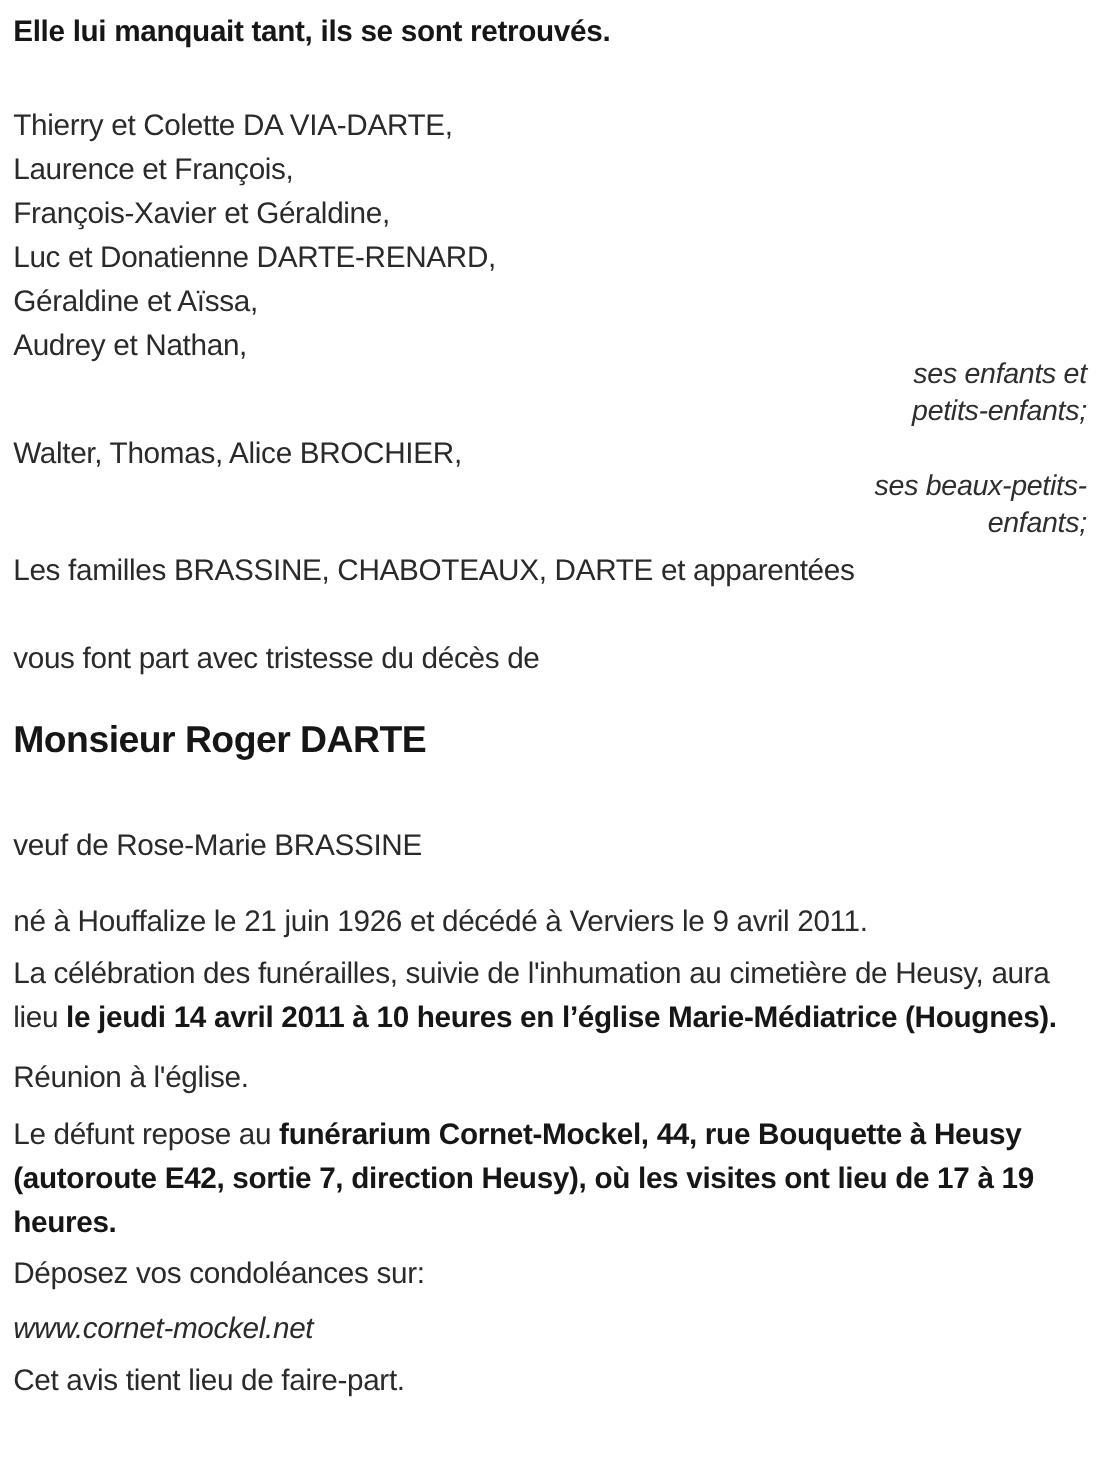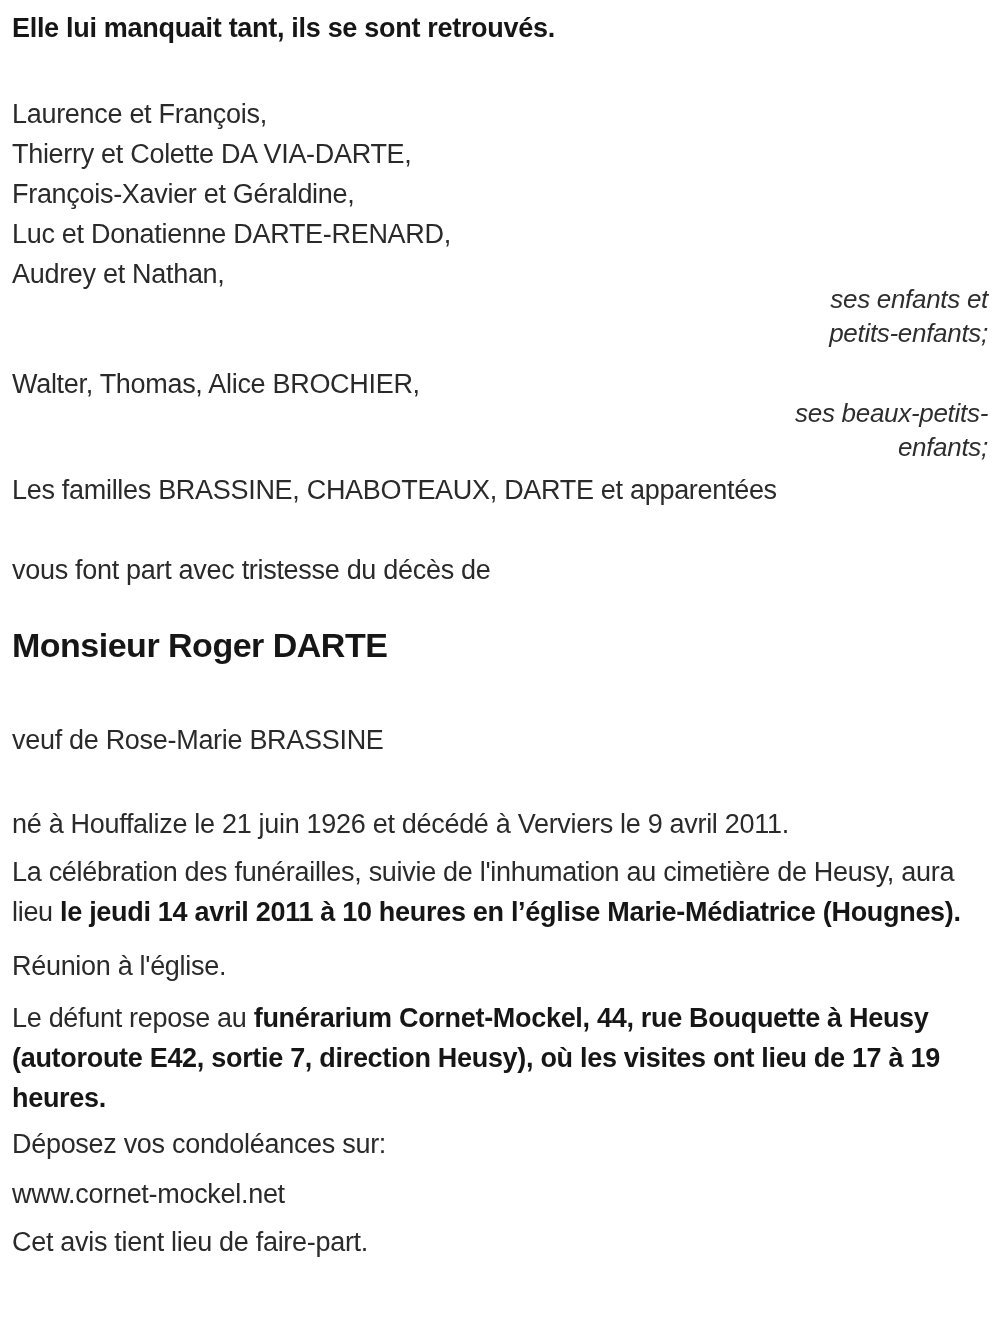--- a/index.html
+++ b/index.html
@@ -36,53 +36,54 @@
     text-align: right;
     font-style: italic;
     font-size: 26px;
     line-height: 34px;
     color: #2e2e2e;
   }
   .relation span { display: block; }
   .relation.children-rel { margin: -12px 0 0 0; font-style: italic; }
   .relation.step-rel { margin: -8px 0 0 0; }
 
-  .step-grandchildren { margin: 14px 0 0 0; }
+  .step-grandchildren { margin: 2px 0 0 0; }
   .families { margin: 6px 0 0 0; }
   .announcement { margin: 40px 0 0 0; }
 
   h1.deceased {
     font-size: 34px;
     line-height: 46px;
     font-weight: 700;
     letter-spacing: -0.5px;
     margin: 32px 0 0 0;
   }
 
   .widower { margin: 52px 0 0 0; }
-  .birth-death { margin: 44px 0 0 0; }
+  .birth-death { margin: 29px 0 0 0; }
   .funeral { margin: 8px 0 0 0; }
   .meeting { margin: 14px 0 12px 0; }
   .repose { margin: 12px 0 0 0; }
   .condolences { margin: 6px 0 0 0; }
-  .website { margin: 10px 0 0 0; }
+  .website { margin: 10px 0 0 0; font-style: italic; }
   .footer-line { margin: 8px 0 0 0; }
 </style>
 </head>
 <body>
 
 <main class="notice">
 
   <p class="epitaph">Elle lui manquait tant, ils se sont retrouvés.</p>
 
   <div class="names">
+    <span class="name-line">Thierry et Colette DA VIA-DARTE,</span>
     <span class="name-line">Laurence et François,</span>
-    <span class="name-line">Thierry et Colette DA VIA-DARTE,</span>
     <span class="name-line">François-Xavier et Géraldine,</span>
     <span class="name-line">Luc et Donatienne DARTE-RENARD,</span>
+    <span class="name-line">Géraldine et Aïssa,</span>
     <span class="name-line">Audrey et Nathan,</span>
   </div>
 
   <div class="relation children-rel">
     <span>ses enfants et</span>
     <span>petits-enfants;</span>
   </div>
 
   <p class="step-grandchildren">Walter, Thomas, Alice BROCHIER,</p>
 

